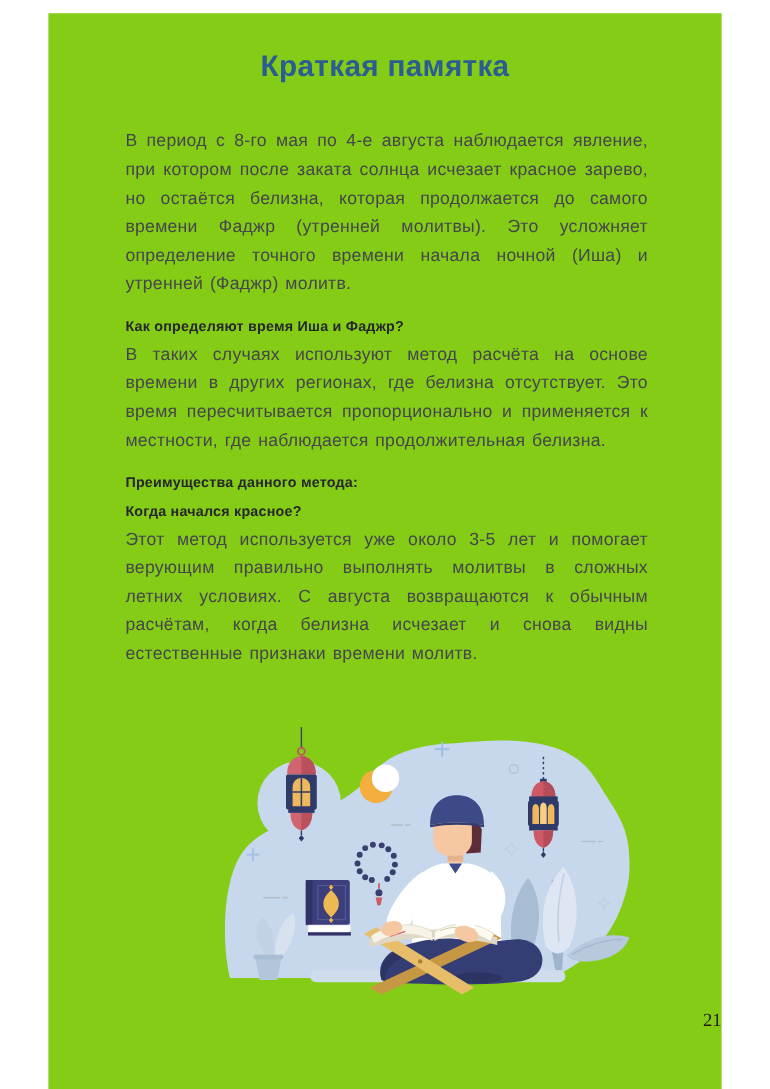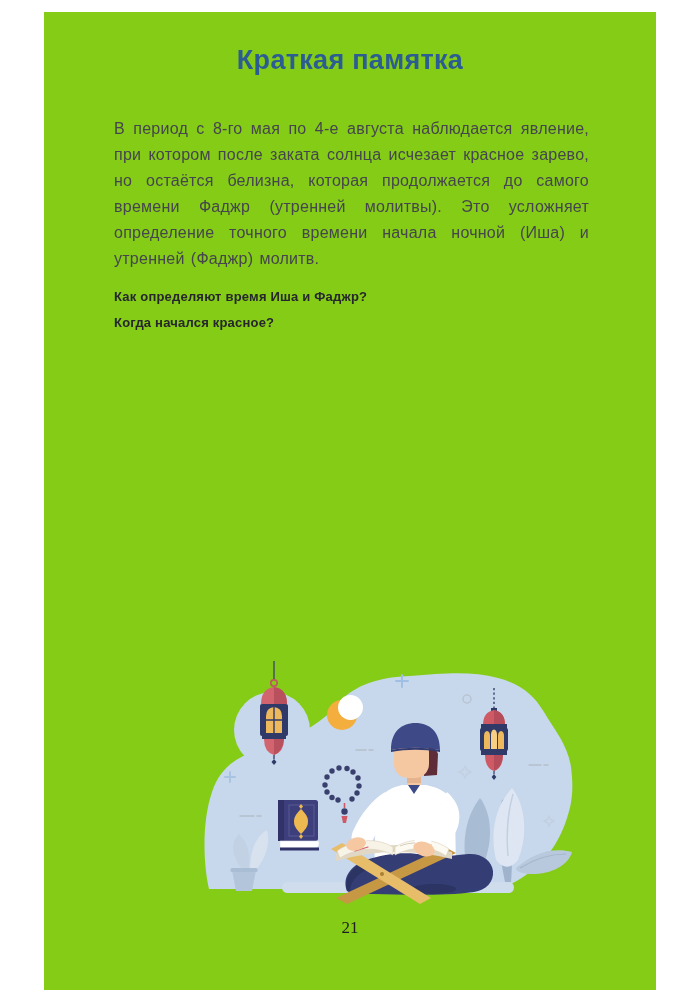--- a/index.html
+++ b/index.html
@@ -19,42 +19,45 @@
     margin:0 0 12px 0; font-size:16px; line-height:26px;
     color:#45454d; text-align:justify; letter-spacing:.25px; word-spacing:1.5px;
   }
   .sec:last-child .body { margin-bottom:0; }
   .h {
     margin:0; font-size:13px; line-height:26px; font-weight:700;
     color:#26262c; letter-spacing:.2px;
   }
   .illustration { position:absolute; left:60px; top:646px; width:580px; height:264px; }
   .pagenum {
-    position:absolute; left:0; right:0; top:906px; text-align:center;
+    position:absolute; left:0; right:0; top:906px; text-align:right;
     font-family:"Liberation Serif", serif; font-size:17px; color:#1f1f1f;
   }
 </style>
 </head>
 <body>
 
 <div class="page">
 
   <h1 class="title">Краткая памятка</h1>
 
   <main class="content">
     <section class="sec">
       <p class="body">В период с 8-го мая по 4-е августа наблюдается явление, при котором после заката солнца исчезает красное зарево, но остаётся белизна, которая продолжается до самого времени Фаджр (утренней молитвы). Это усложняет определение точного времени начала ночной (Иша) и утренней (Фаджр) молитв.</p>
     </section>
     <section class="sec">
       <h2 class="h">Как определяют время Иша и Фаджр?</h2>
-    </section>
-    <section class="sec">
+      <p class="body">В таких случаях используют метод расчёта на основе времени в других регионах, где белизна отсутствует. Это время пересчитывается пропорционально и применяется к местности, где наблюдается продолжительная белизна.</p>
+    </section>
+    <section class="sec">
+      <h2 class="h">Преимущества данного метода:</h2>
     </section>
     <section class="sec">
       <h2 class="h">Когда начался красное?</h2>
+      <p class="body">Этот метод используется уже около 3-5 лет и помогает верующим правильно выполнять молитвы в сложных летних условиях. С августа возвращаются к обычным расчётам, когда белизна исчезает и снова видны естественные признаки времени молитв.</p>
     </section>
   </main>
 
   <svg class="illustration" viewBox="0 0 580 264" xmlns="http://www.w3.org/2000/svg" aria-hidden="true">
 
     <g>
       <path fill="#c7d7ec" d="M105,231 C99,205 98,163 108,134 C116,110 132,99 154,92
         C188,81 216,68 236,44 C250,27 276,19 306,18 C342,15 368,13 394,20
         C417,26 430,37 440,54 C452,74 464,88 467,109 C470,133 468,147 461,166
         C451,192 437,207 419,219 C404,229 396,231 388,231 Z"></path>

